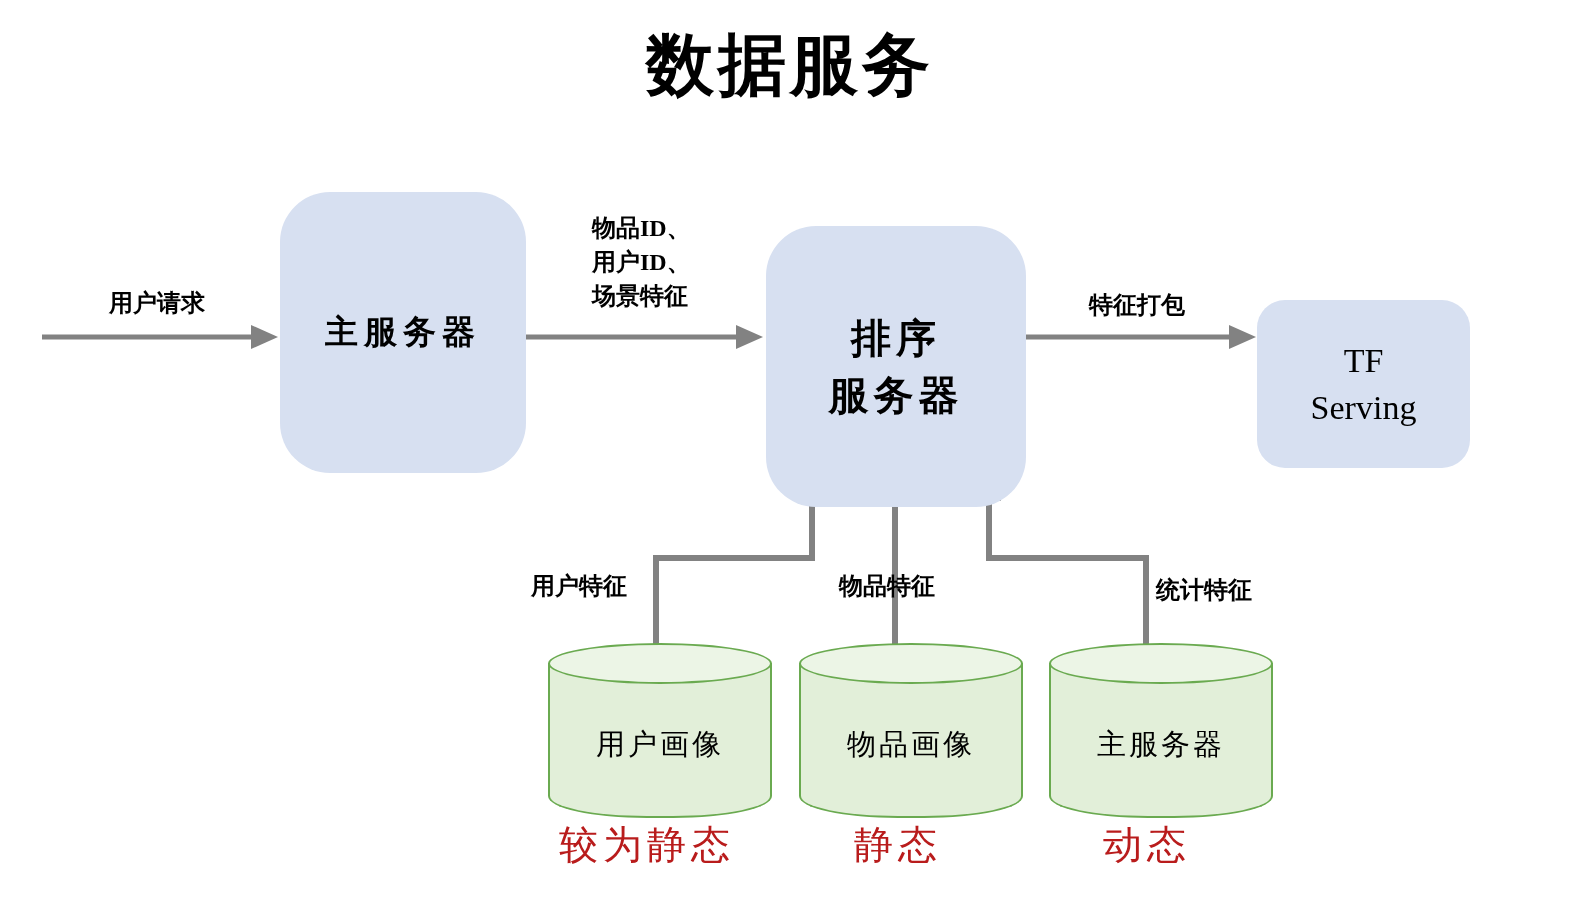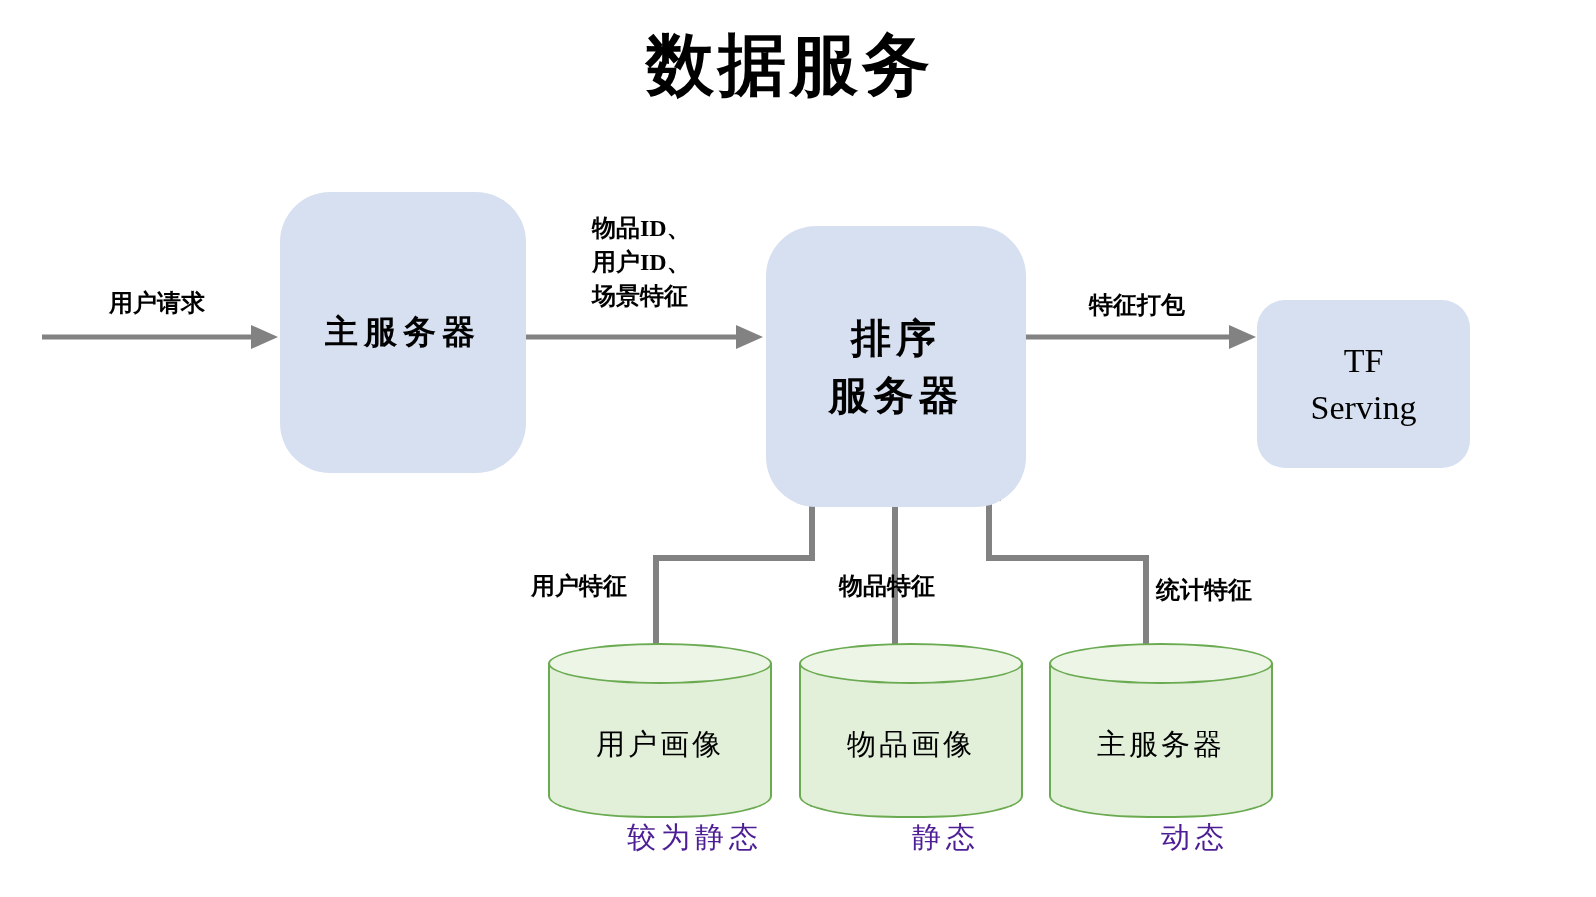--- a/index.html
+++ b/index.html
@@ -33,21 +33,21 @@
   .cyl-top{
     position:absolute;left:0;right:0;top:0;height:41px;background:#ecf5e6;
     border:2.5px solid #6aaa50;border-radius:50%;box-sizing:border-box;
   }
   .cyl-label{
     position:absolute;left:0;right:0;top:82px;text-align:center;
     font-size:29px;letter-spacing:3px;z-index:2;
   }
   .caption{
     position:absolute;top:818px;transform:translateX(-50%);z-index:3;
-    font-size:29px;color:#4c1d95;letter-spacing:5px;white-space:nowrap;margin-left:48px;
+    font-size:39px;color:#b91c1c;letter-spacing:5px;white-space:nowrap;
   }
 </style>
 </head>
 <body>
 
 <div class="canvas">
 
   <svg class="wires" width="1596" height="897" viewBox="0 0 1596 897">
 
     <g>

